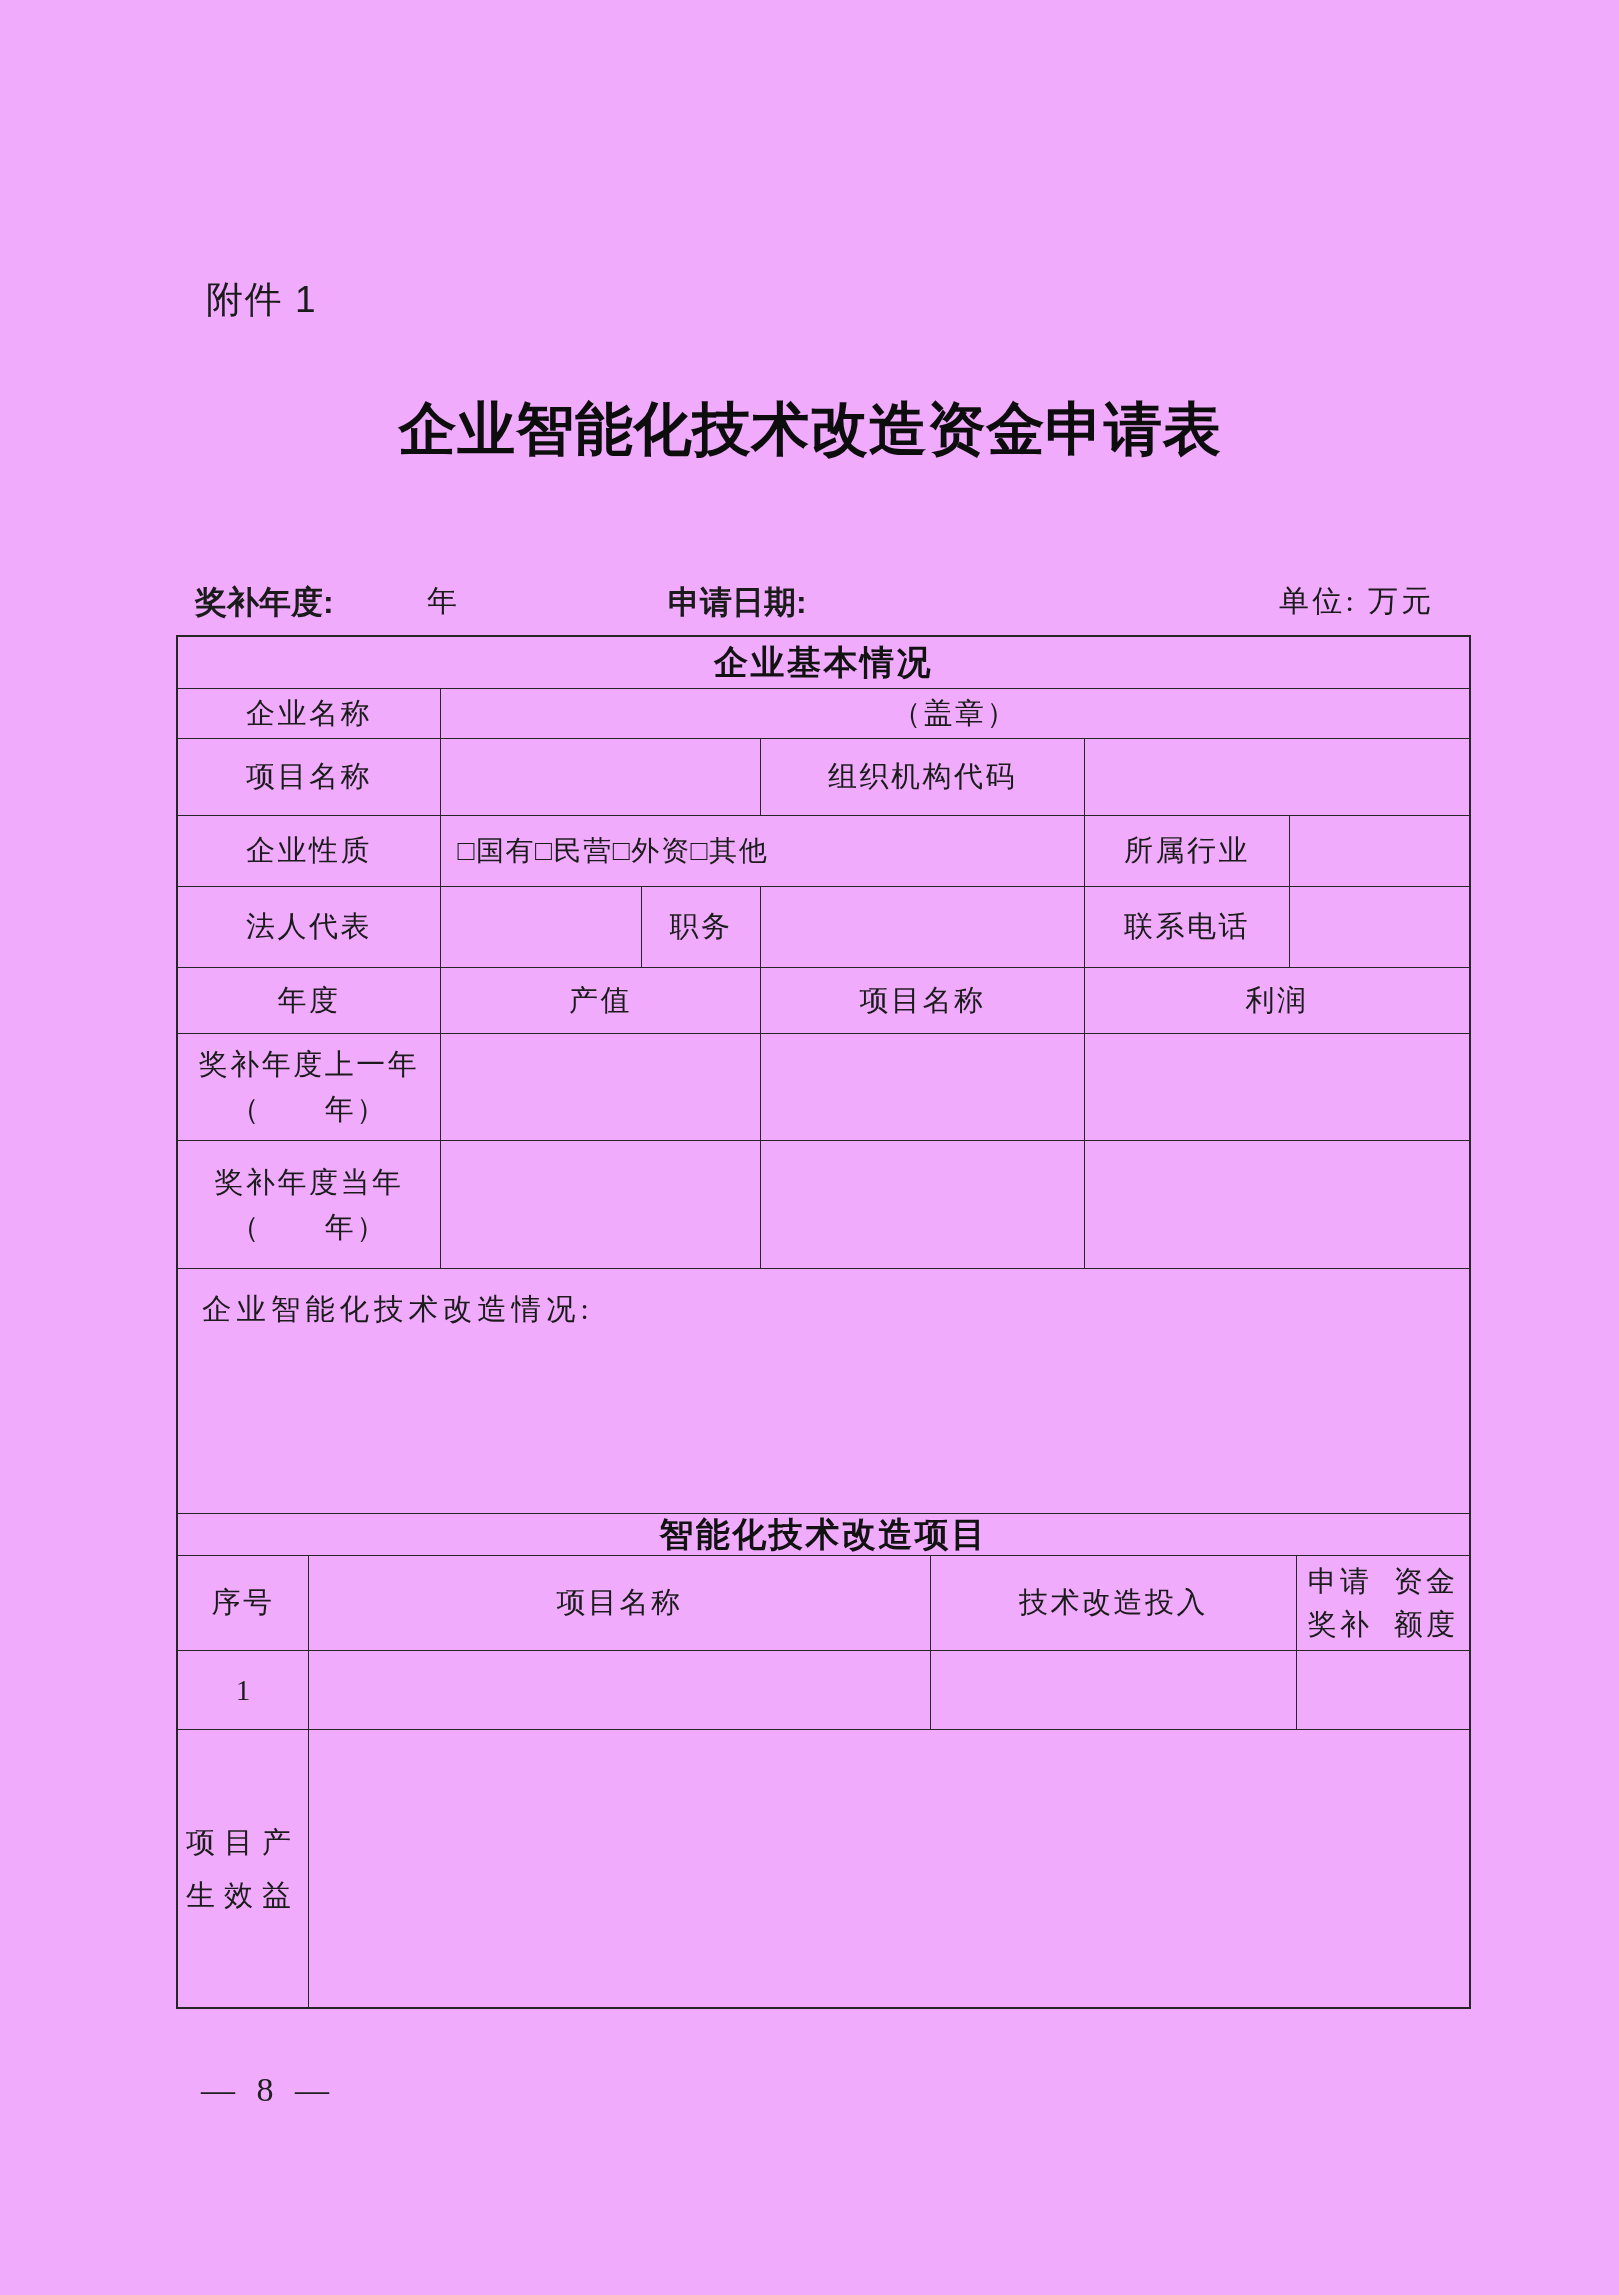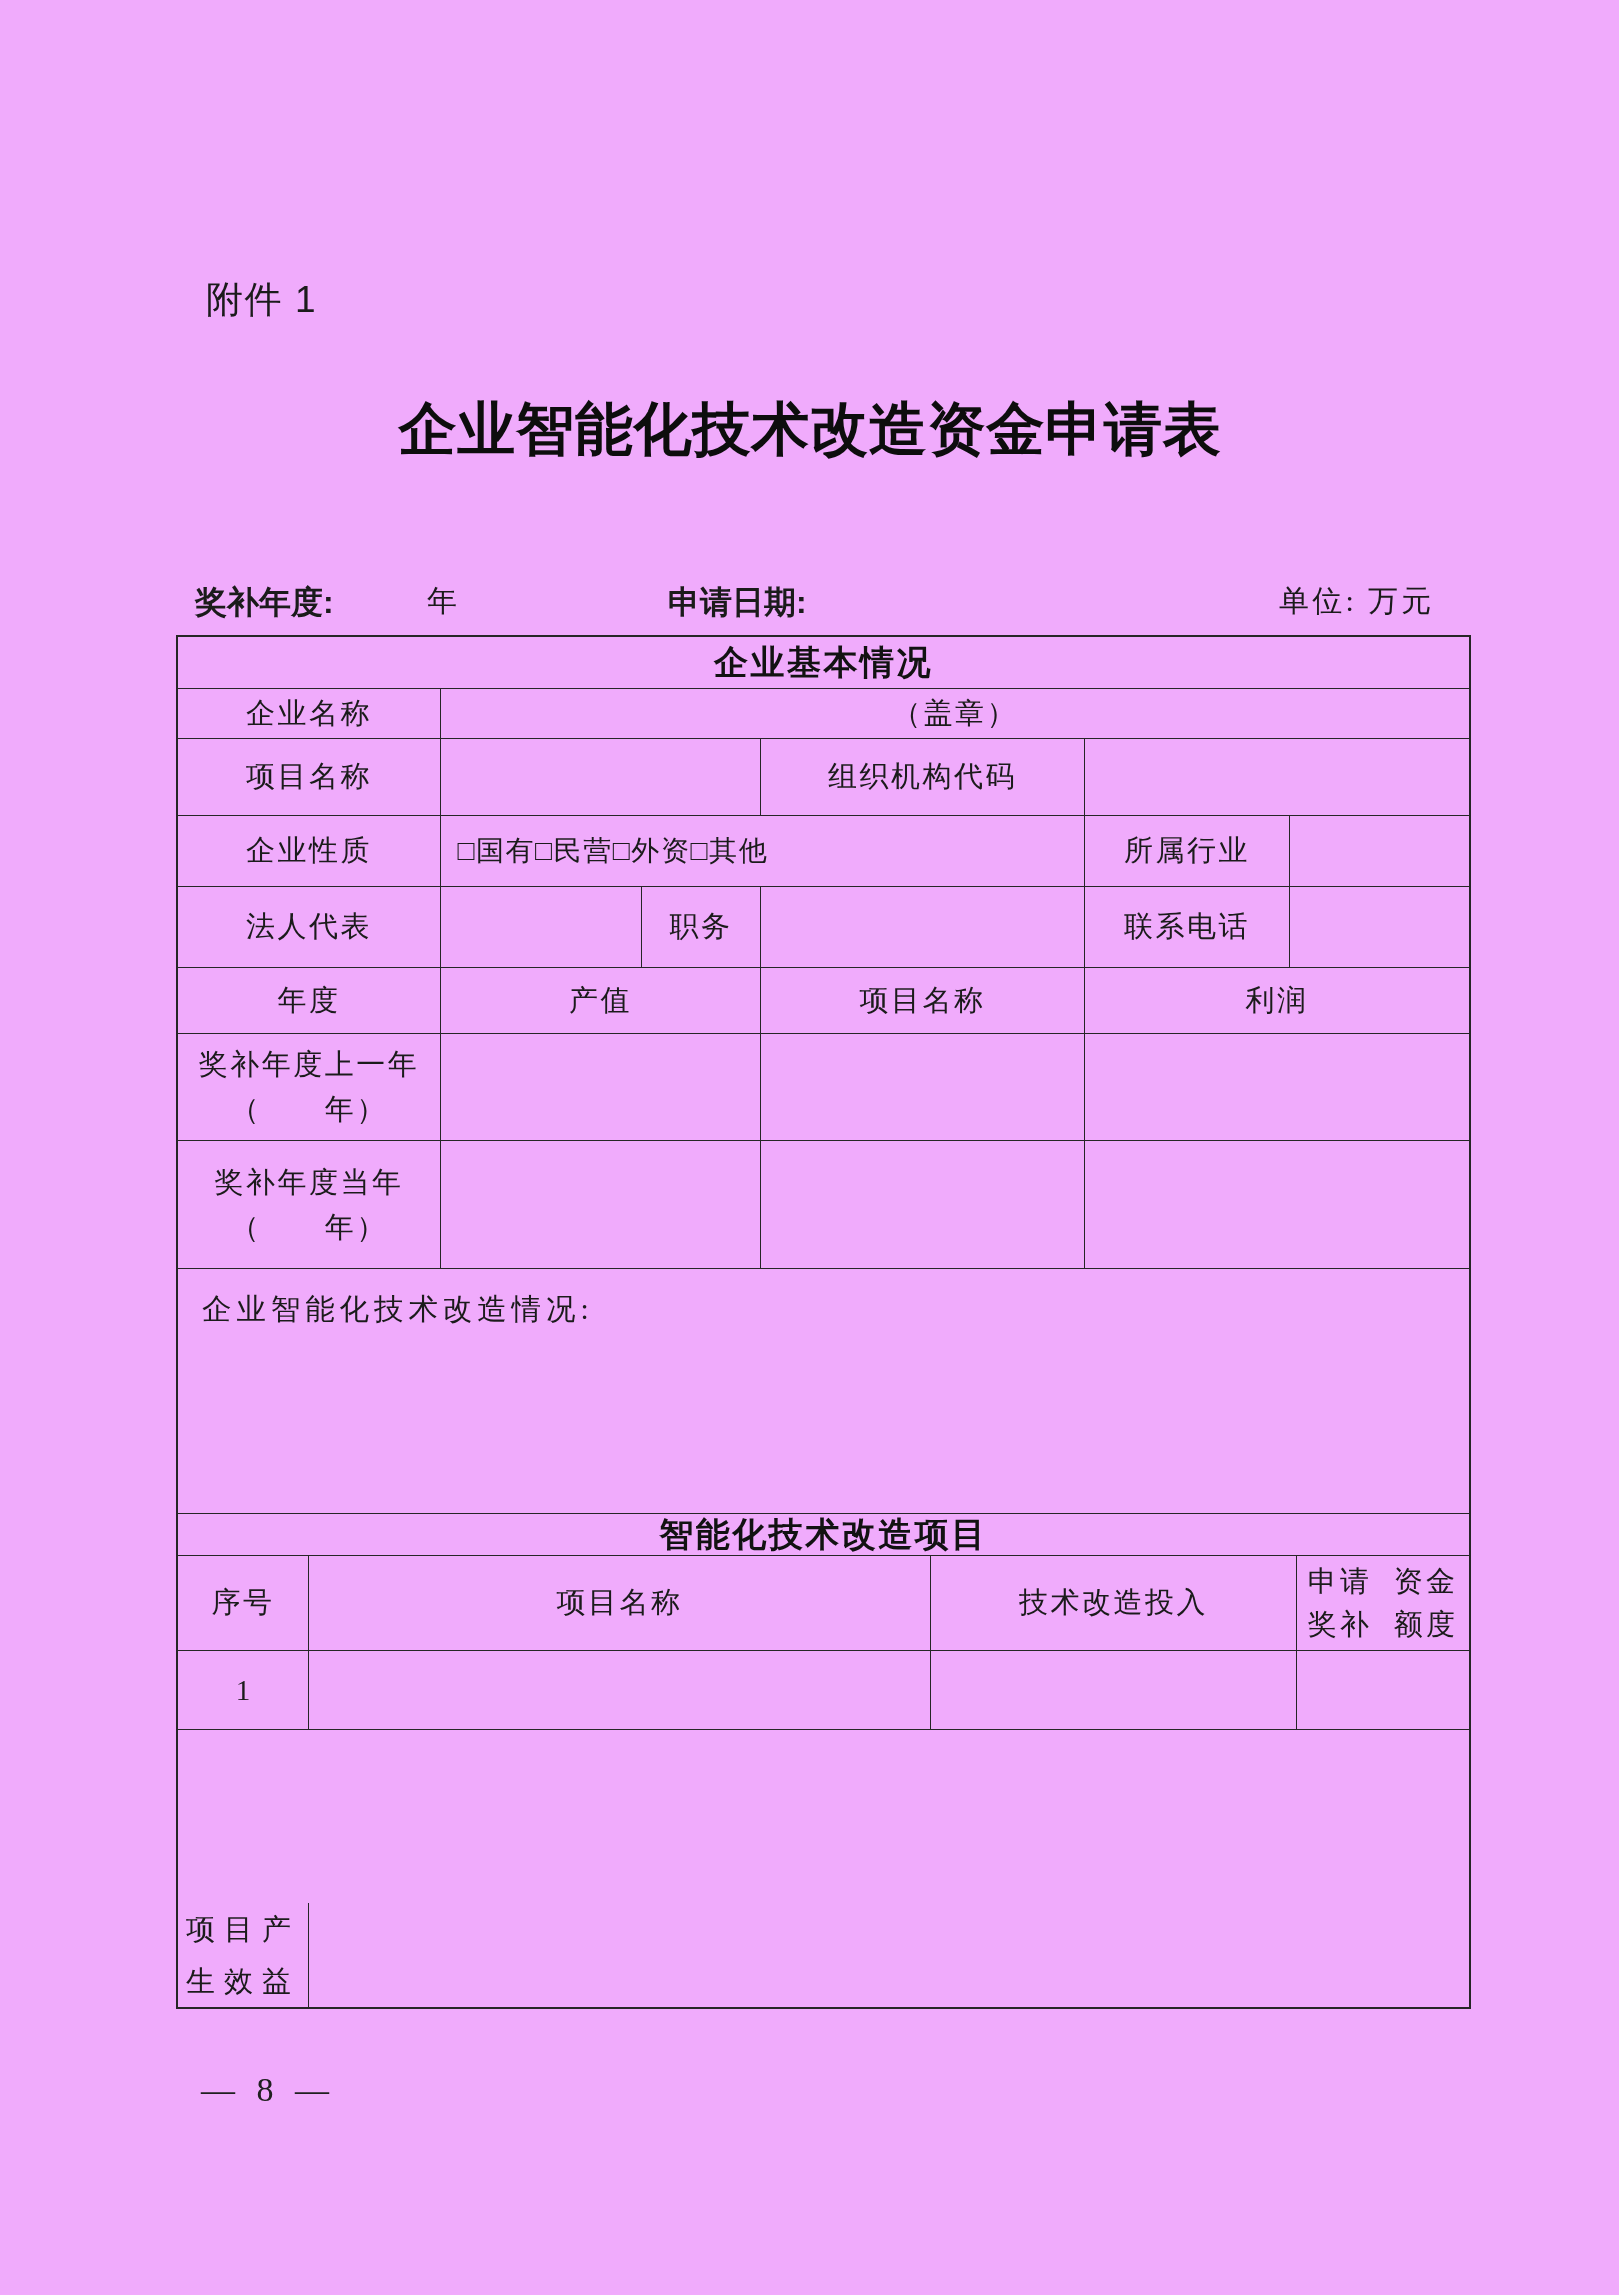--- a/index.html
+++ b/index.html
@@ -30,21 +30,21 @@
   .m-year  { left:427px; font-size:30px; }
   .m-date  { left:668px; }
   .m-unit  { left:1279px; font-size:30px; letter-spacing:3.3px; }
 
   .tbl {
     position:absolute; left:176px; top:635px; width:1291px;
     border:2.5px solid #262626;
     font-size:29px;
   }
   .row { display:flex; border-bottom:1.6px solid #262626; }
-  .row:last-child { border-bottom:none;align-items:flex-end; }
+  .row:last-child { border-bottom:none; }
   .cell {
     box-sizing:border-box;
     border-right:1.6px solid #262626;
     display:flex; align-items:center; justify-content:center;
     text-align:center; overflow:hidden;
   }
   .cell:last-child { border-right:none; }
   .grow { flex:1 1 auto; }
   .w322{flex:0 0 263px}.w391{flex:0 0 320px}.w396{flex:0 0 324px}
   .w246{flex:0 0 201px}.w145{flex:0 0 119px}.w250{flex:0 0 205px}

